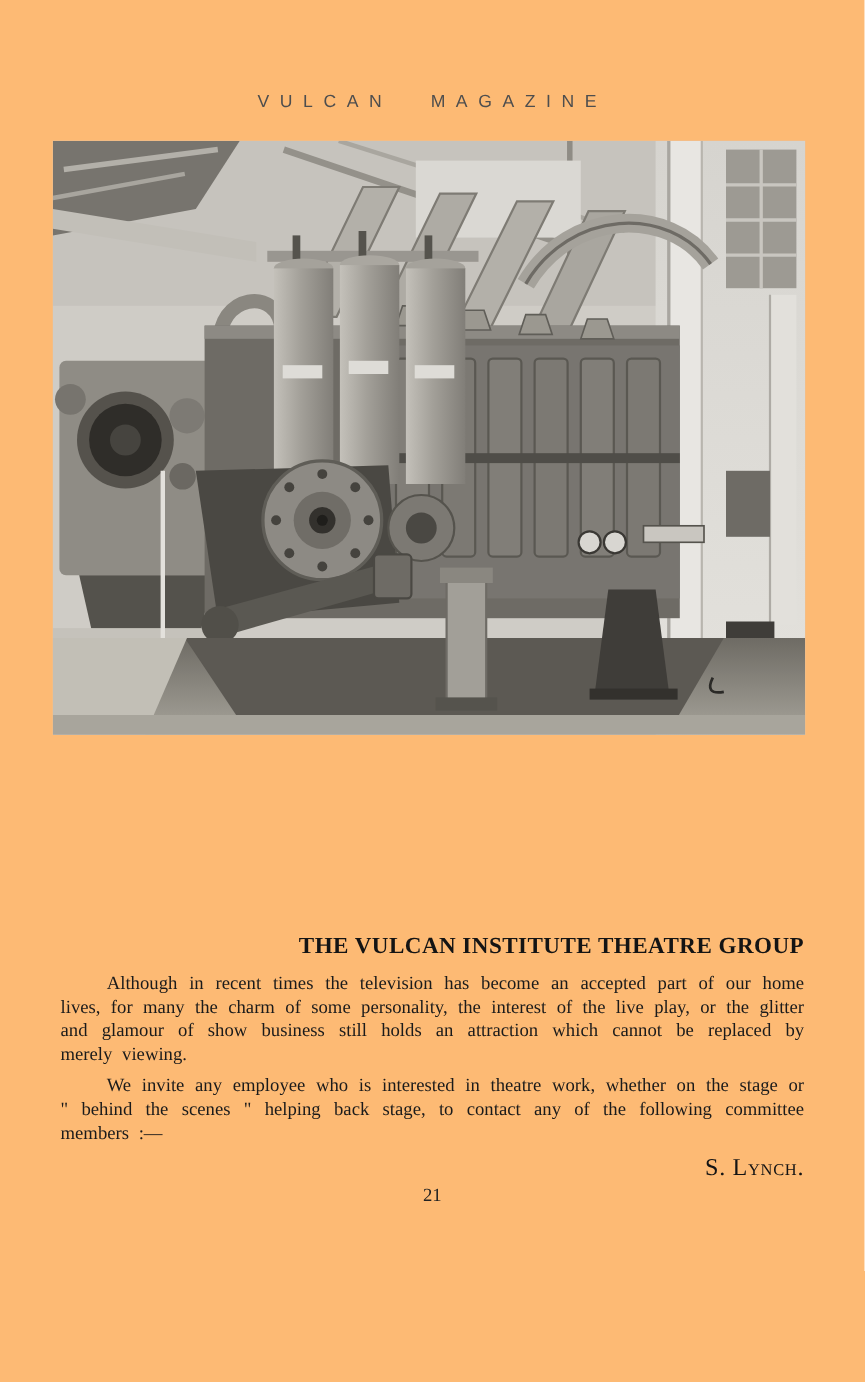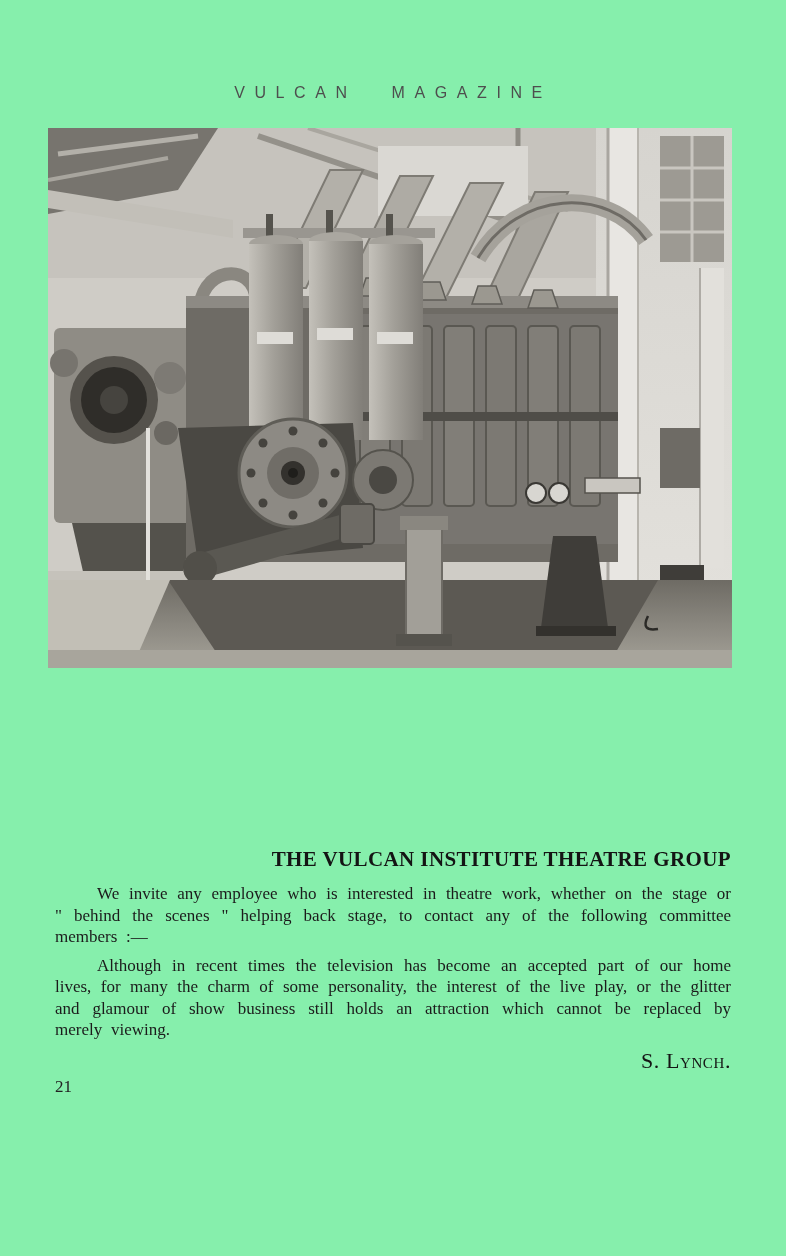--- a/index.html
+++ b/index.html
@@ -11,21 +11,21 @@
     width: 786px;
     height: 1256px;
     position: relative;
     font-family: "Liberation Serif", serif;
     color: #1b1b1b;
     overflow: hidden;
   }
   .page {
     position: absolute;
     inset: 0;
-    background: #86efac;
+    background: #fdba74;
   }
   .masthead {
     position: absolute;
     top: 84px;
     left: 0;
     width: 100%;
     text-align: center;
     font-family: "Liberation Sans", sans-serif;
     font-size: 16px;
     font-weight: 400;
@@ -81,20 +81,21 @@
   }
   .signature {
     text-align: right;
     font-size: 22px;
     font-variant: small-caps;
     letter-spacing: 0.6px;
     margin-top: 1px;
     color: #141414;
   }
   .pageno {
+    text-align: center;
     font-size: 17px;
     margin-top: 3px;
     color: #222222;
   }
 </style>
 </head>
 <body>
 
 <div class="page">
 
@@ -246,19 +247,19 @@
       <polygon points="505,408 548,408 560,500 493,500" fill="#3f3d39"></polygon>
       <rect x="488" y="498" width="80" height="10" fill="#33312d"></rect>
 
       <path d="M 600 488 q -8 16 10 13" fill="none" stroke="#2b2a27" stroke-width="2.5"></path>
     </svg>
   </figure>
 
 
   <section class="article">
     <h1>THE VULCAN INSTITUTE THEATRE GROUP</h1>
+    <p>Although in recent times the television has become an accepted part of our home lives, for many the charm of some personality, the interest of the live play, or the glitter and glamour of show business still holds an attraction which cannot be replaced by merely viewing.</p>
     <p>We invite any employee who is interested in theatre work, whether on the stage or " behind the scenes " helping back stage, to contact any of the following committee members :—</p>
-    <p>Although in recent times the television has become an accepted part of our home lives, for many the charm of some personality, the interest of the live play, or the glitter and glamour of show business still holds an attraction which cannot be replaced by merely viewing.</p>
     <div class="signature">S. Lynch.</div>
     <div class="pageno">21</div>
   </section>
 
 </div>
 
 </body></html>

